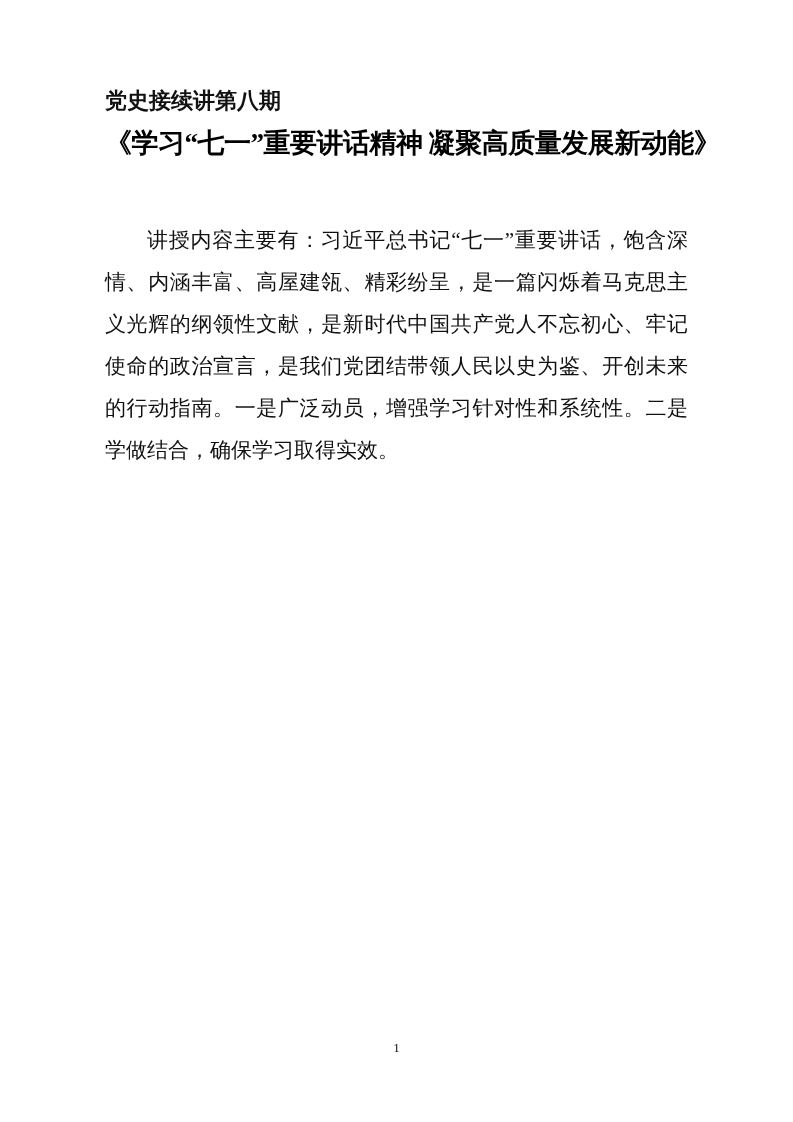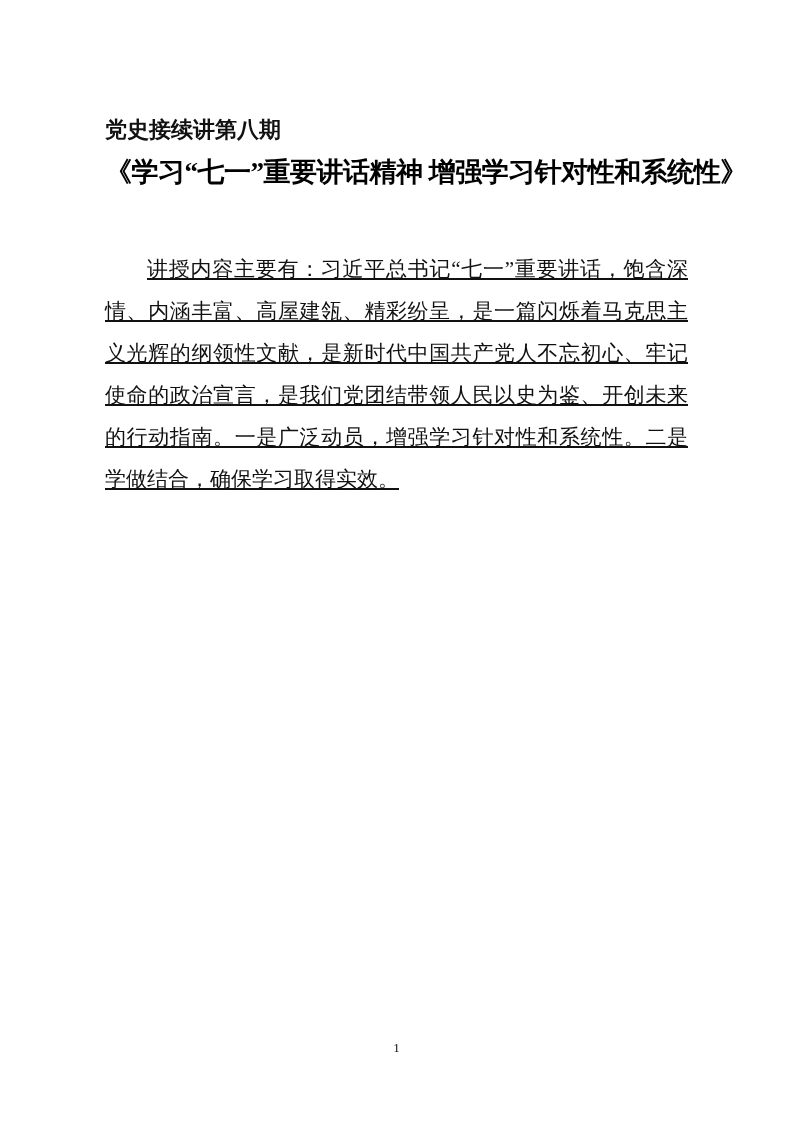--- a/index.html
+++ b/index.html
@@ -11,21 +11,21 @@
     width: 793px;
     height: 1122px;
     color: #111111;
     font-family: "Liberation Serif", "DejaVu Serif", serif;
   }
   .page {
     position: relative;
     width: 793px;
     height: 1122px;
     box-sizing: border-box;
-    padding: 115px 105px 0 105px;
+    padding: 86px 105px 0 105px;
     background: #ffffff;
     overflow: hidden;
   }
   .series-heading {
     font-family: "Liberation Sans", "DejaVu Sans", sans-serif;
     font-weight: bold;
     font-size: 22px;
     line-height: 30px;
     color: #111111;
     margin: 0;
@@ -50,21 +50,20 @@
   .speaker-row .date {
     display: inline-block;
     margin-left: 66px;
   }
   .body-text {
     margin-top: 56px;
     font-size: 21px;
     line-height: 42px;
     text-align: justify;
     color: #111111;
-    text-decoration: underline;
   }
   .body-text p {
     margin: 0;
     text-indent: 2em;
   }
   .footer {
     position: absolute;
     left: 0;
     right: 0;
     bottom: 66px;
@@ -76,21 +75,21 @@
     color: #111111;
   }
 </style>
 </head>
 <body>
 
 <div class="page">
 
   <div class="series-heading">党史接续讲第八期</div>
 
-  <h1 class="doc-title">《学习“七一”重要讲话精神 增强学习针对性和系统性》</h1>
+  <h1 class="doc-title">《学习“七一”重要讲话精神 凝聚高质量发展新动能》</h1>
 
 
   <div class="body-text">
     <p>讲授内容主要有：习近平总书记“七一”重要讲话，饱含深情、内涵丰富、高屋建瓴、精彩纷呈，是一篇闪烁着马克思主义光辉的纲领性文献，是新时代中国共产党人不忘初心、牢记使命的政治宣言，是我们党团结带领人民以史为鉴、开创未来的行动指南。一是广泛动员，增强学习针对性和系统性。二是学做结合，确保学习取得实效。</p>
   </div>
 
   <div class="footer">
     <span class="page-number">1</span>
   </div>
 

